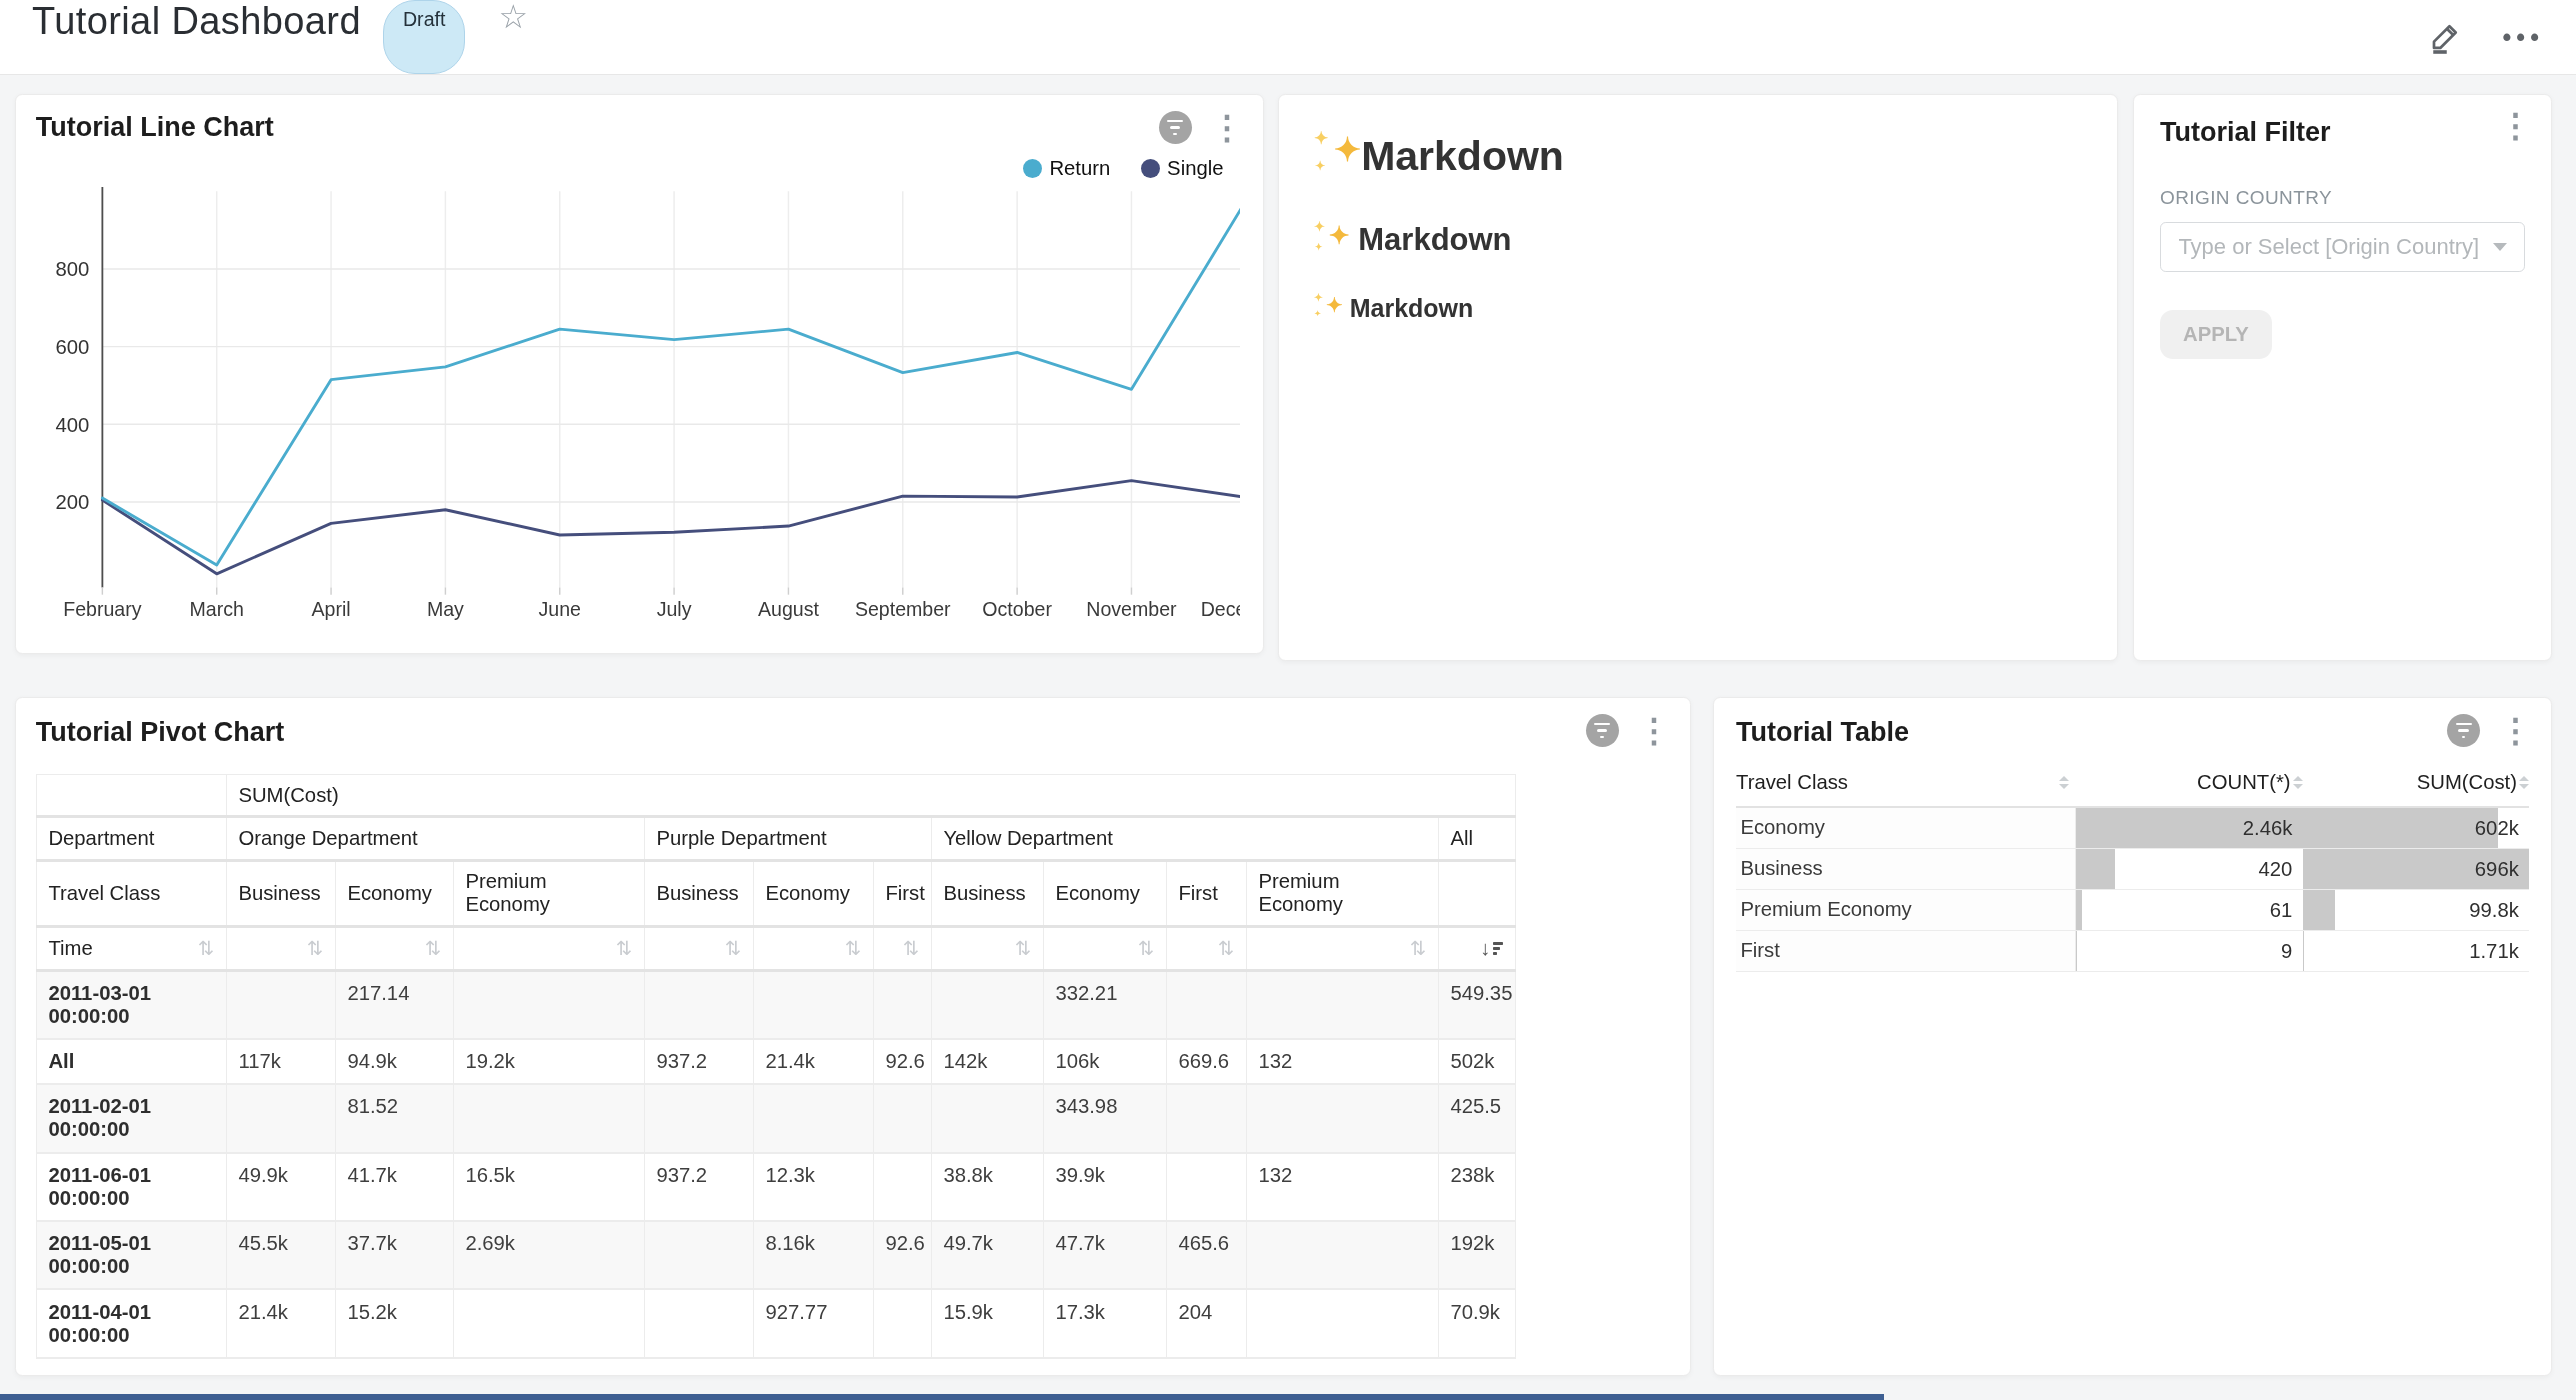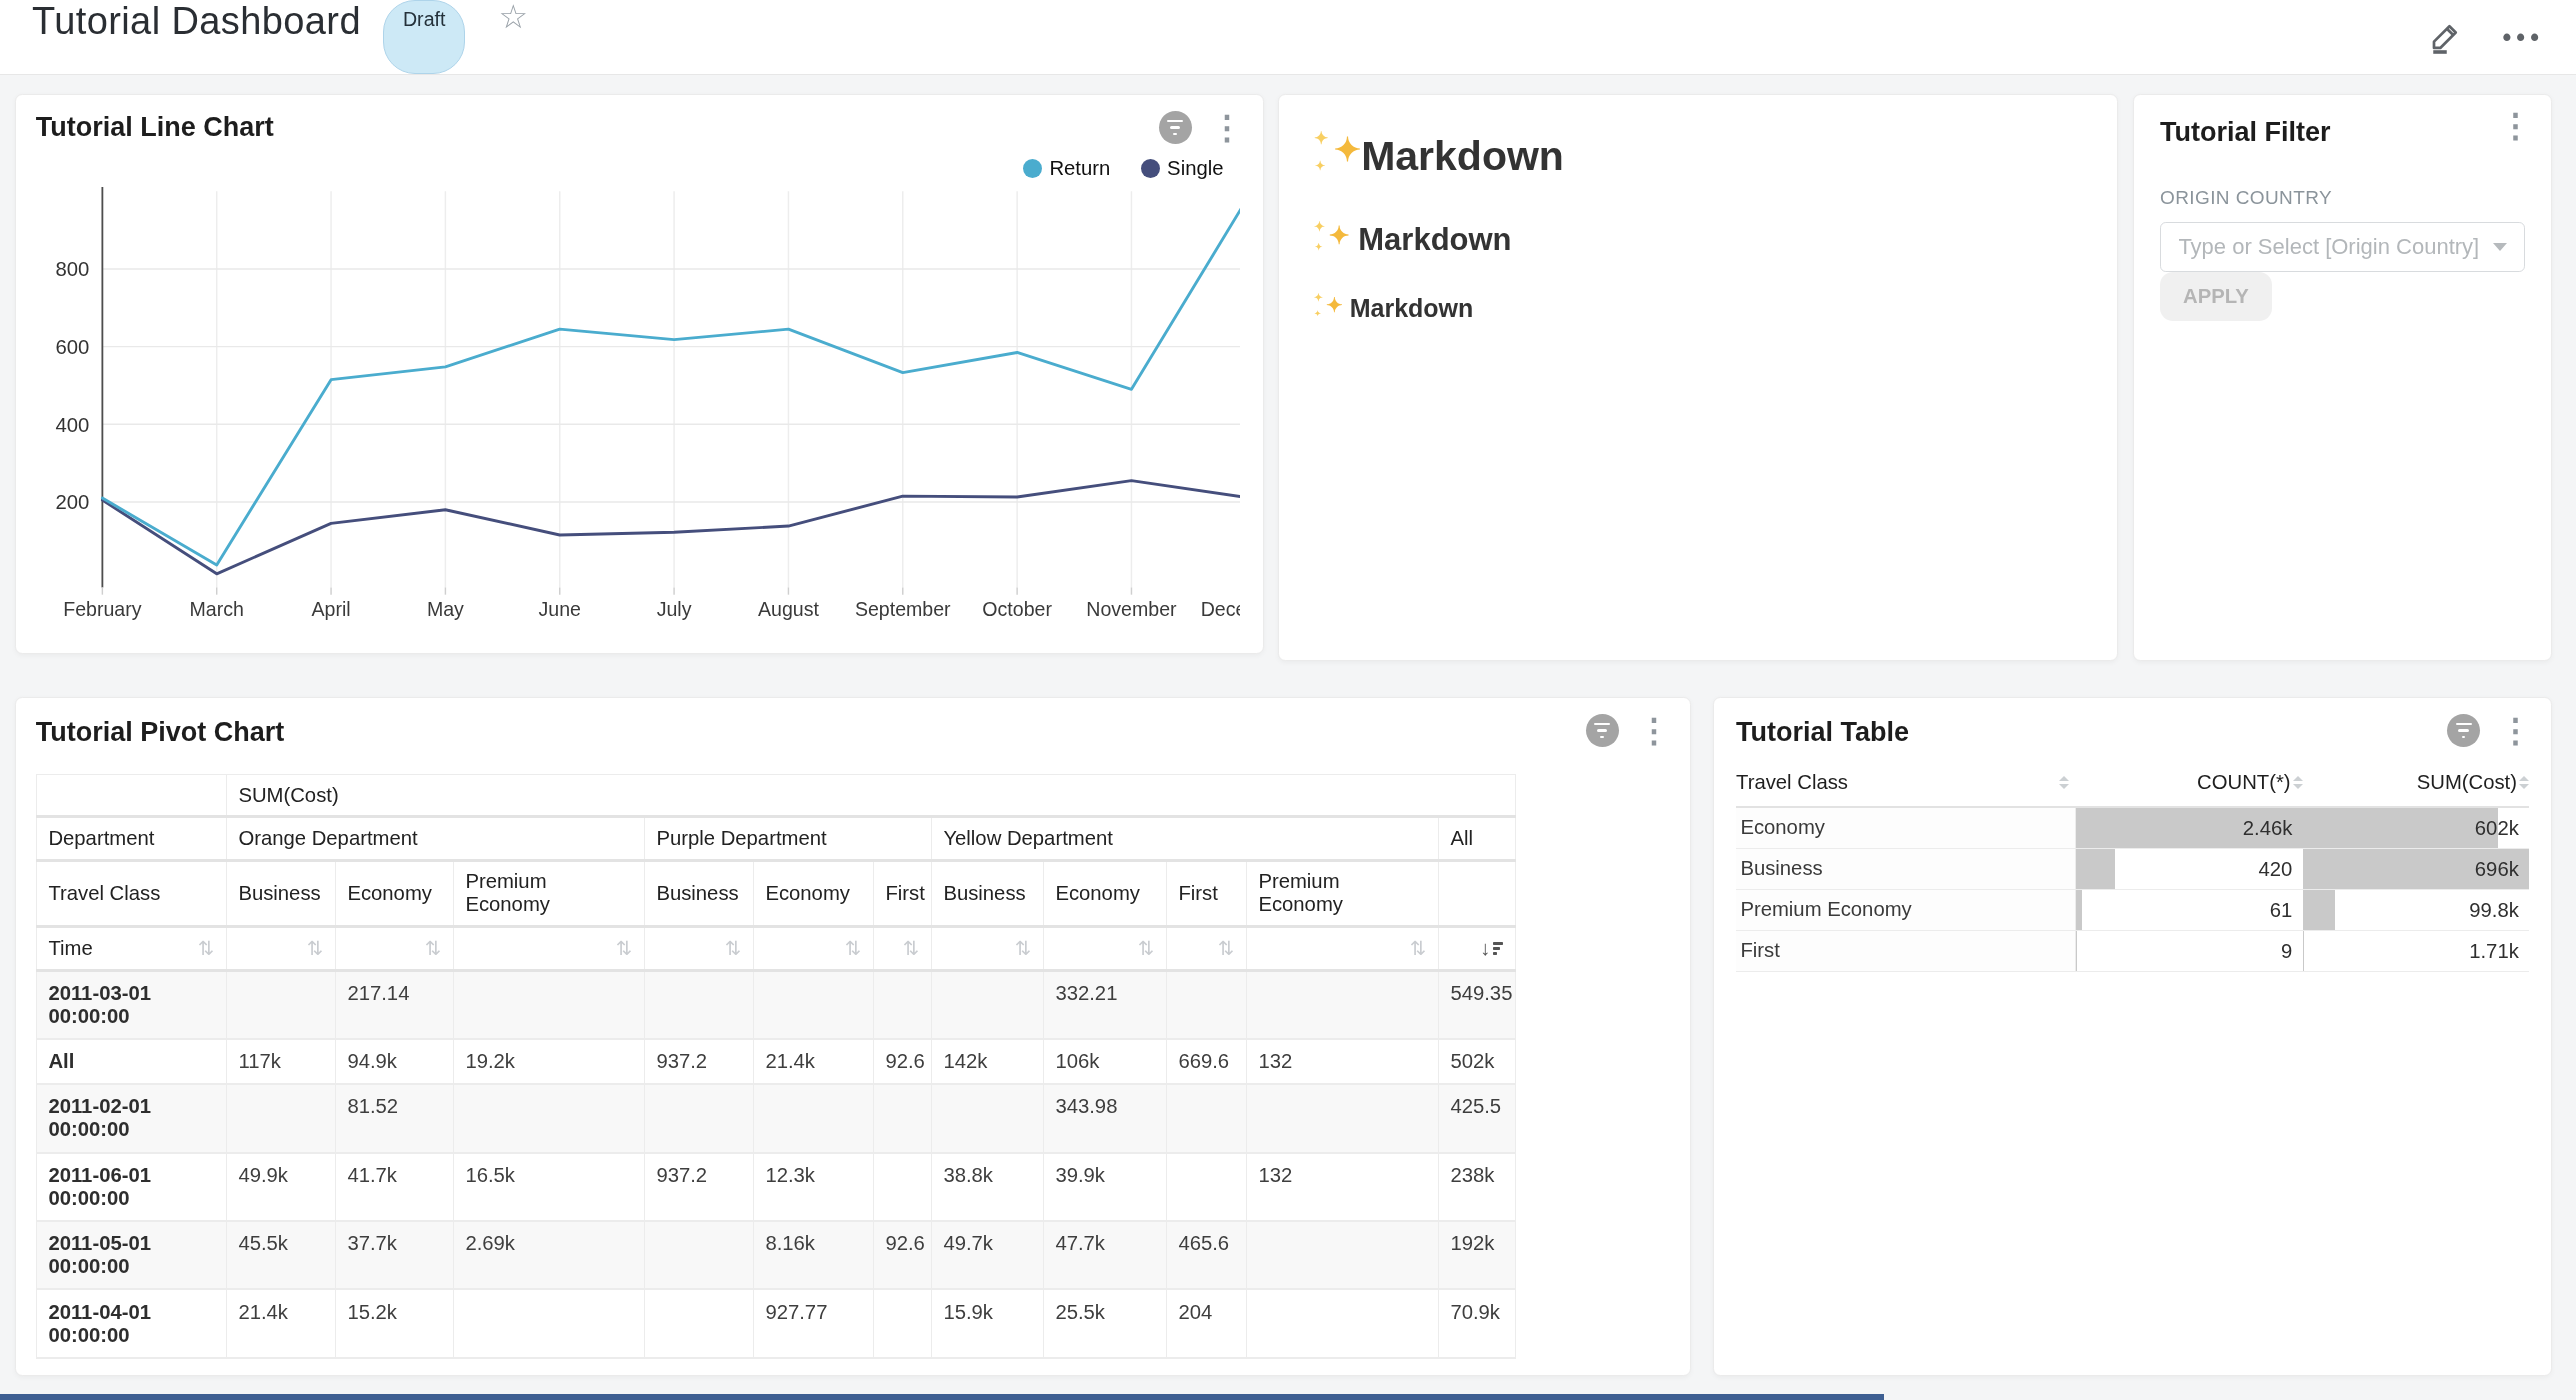--- a/index.html
+++ b/index.html
@@ -63,21 +63,21 @@
   .sparkles .s3{left:.08em;bottom:-.02em;font-size:.3em;color:#f8cf62;}
 
   
   .field-label{margin-top:39px;font-size:19px;font-weight:400;color:#8b949b;letter-spacing:0.4px;}
   .select-box{margin-top:13px;height:48px;border:1.5px solid #d8dbde;border-radius:5.8px;
               display:flex;align-items:center;justify-content:space-between;padding:0 17.4px;
               cursor:pointer;background:#fff;}
   .placeholder{font-size:22px;color:#b3b7ba;}
   .caret{width:0;height:0;border-left:7.3px solid transparent;border-right:7.3px solid transparent;
          border-top:8.7px solid #b6babd;}
-  .apply-btn{display:inline-block;background:#f0f0f0;border:none;border-radius:13px;
+  .apply-btn{margin-top:38px;display:inline-block;background:#f0f0f0;border:none;border-radius:13px;
              padding:13px 23px;font-size:20.3px;font-weight:600;color:#b5b5b5;cursor:not-allowed;
              font-family:"Liberation Sans",sans-serif;}
 
   
   #pivotTable{margin-top:26px;border-collapse:collapse;table-layout:fixed;width:1479px;}
   #pivotTable th,#pivotTable td{border:0.7px solid #ececec;box-sizing:border-box;}
   #pivotTable thead th{background:#fff;font-size:20.3px;font-weight:500;color:#222;text-align:left;
                        padding:8.7px 11.6px;border-bottom:3.6px solid #e3e3e3;}
   #pivotTable tbody td{font-size:20.3px;color:#3e3e3e;padding:10.2px 11.6px;vertical-align:top;
                        border-bottom:2.2px solid #ececec;}
@@ -386,21 +386,21 @@
           </tr>
           <tr>
             <td class="time-cell">2011-04-01 00:00:00</td>
             <td>21.4k</td>
             <td>15.2k</td>
             <td></td>
             <td></td>
             <td>927.77</td>
             <td></td>
             <td>15.9k</td>
-            <td>25.5k</td>
+            <td>17.3k</td>
             <td>204</td>
             <td></td>
             <td>70.9k</td>
           </tr>
         </tbody>
       </table>
   </section>
 
   <section class="card" id="tableCard">
     <span class="card-title">Tutorial Table</span>

